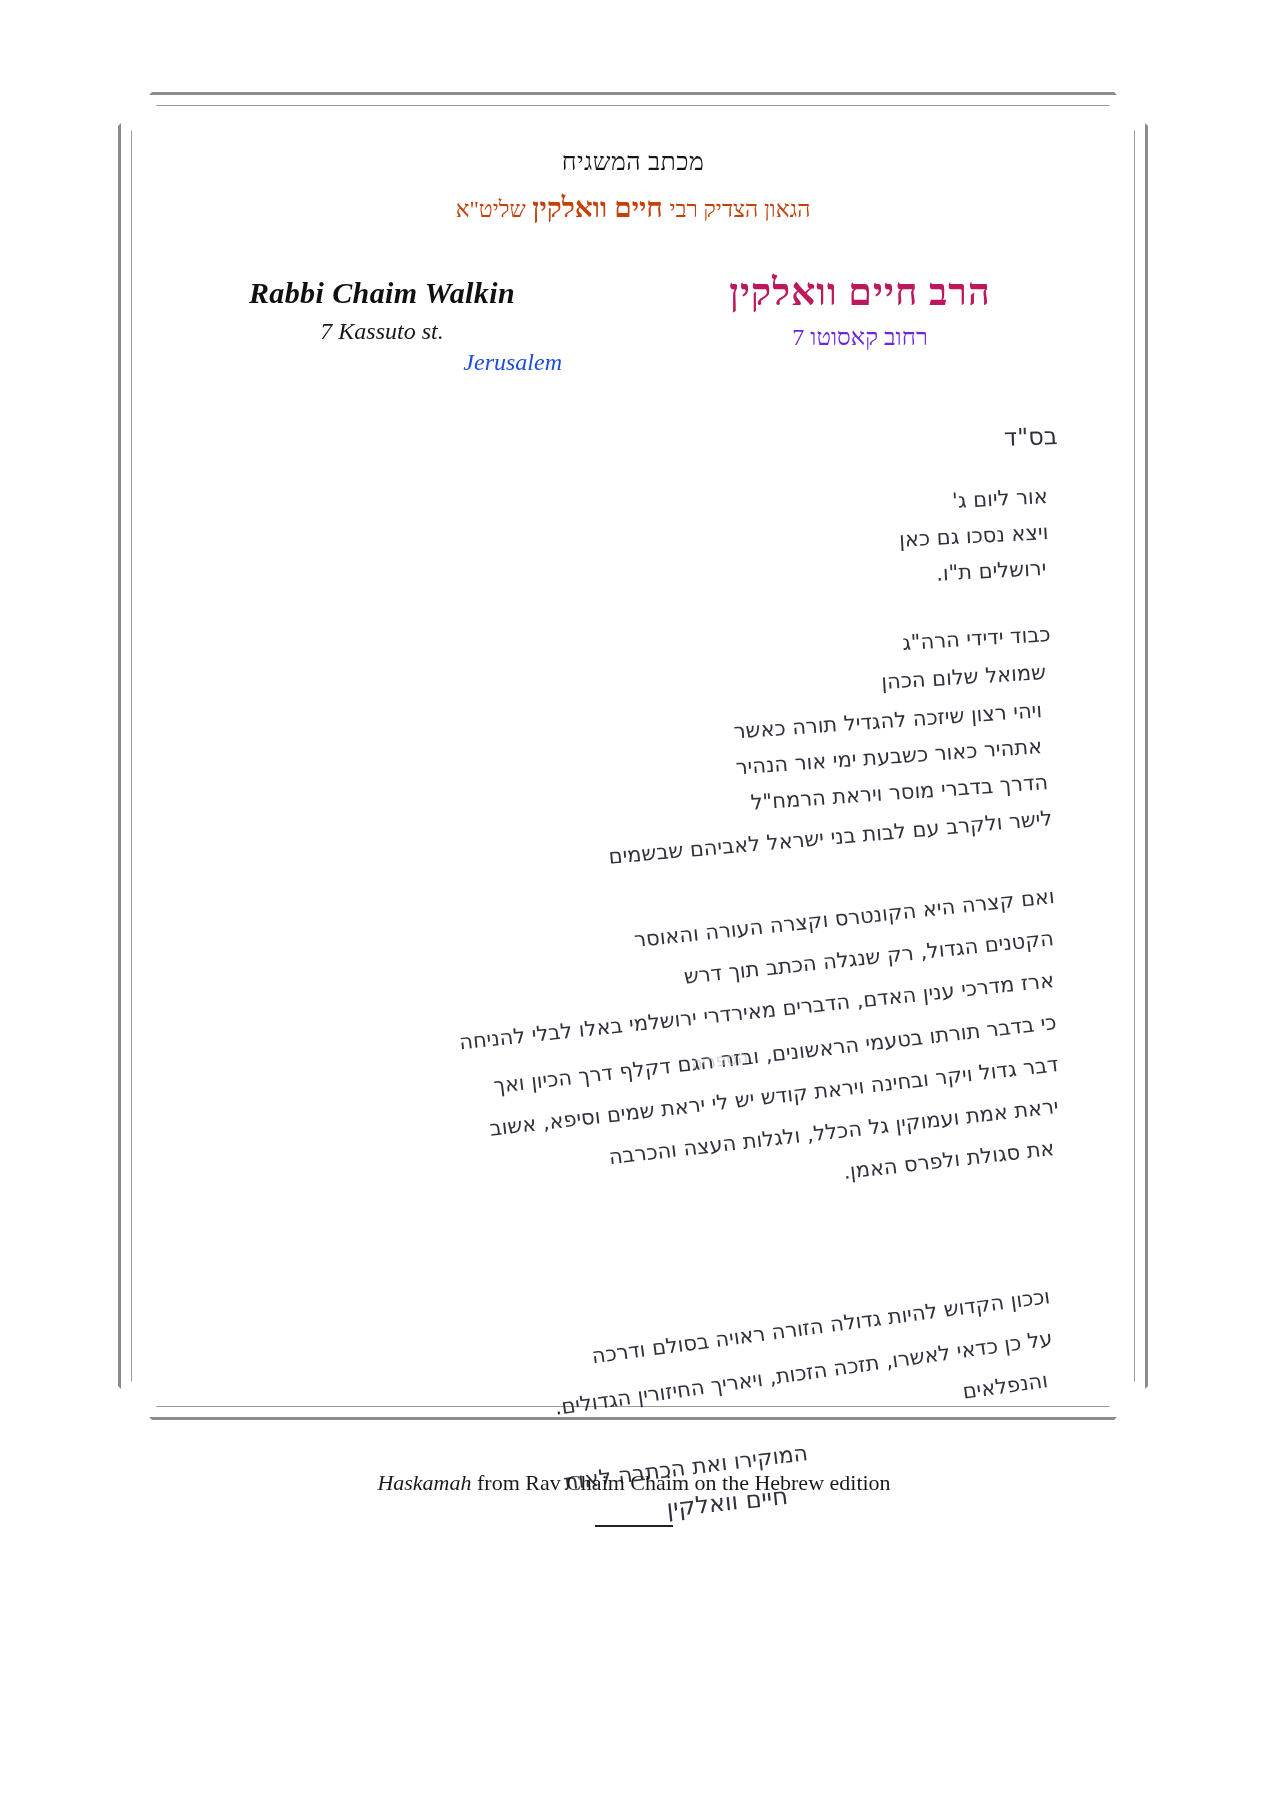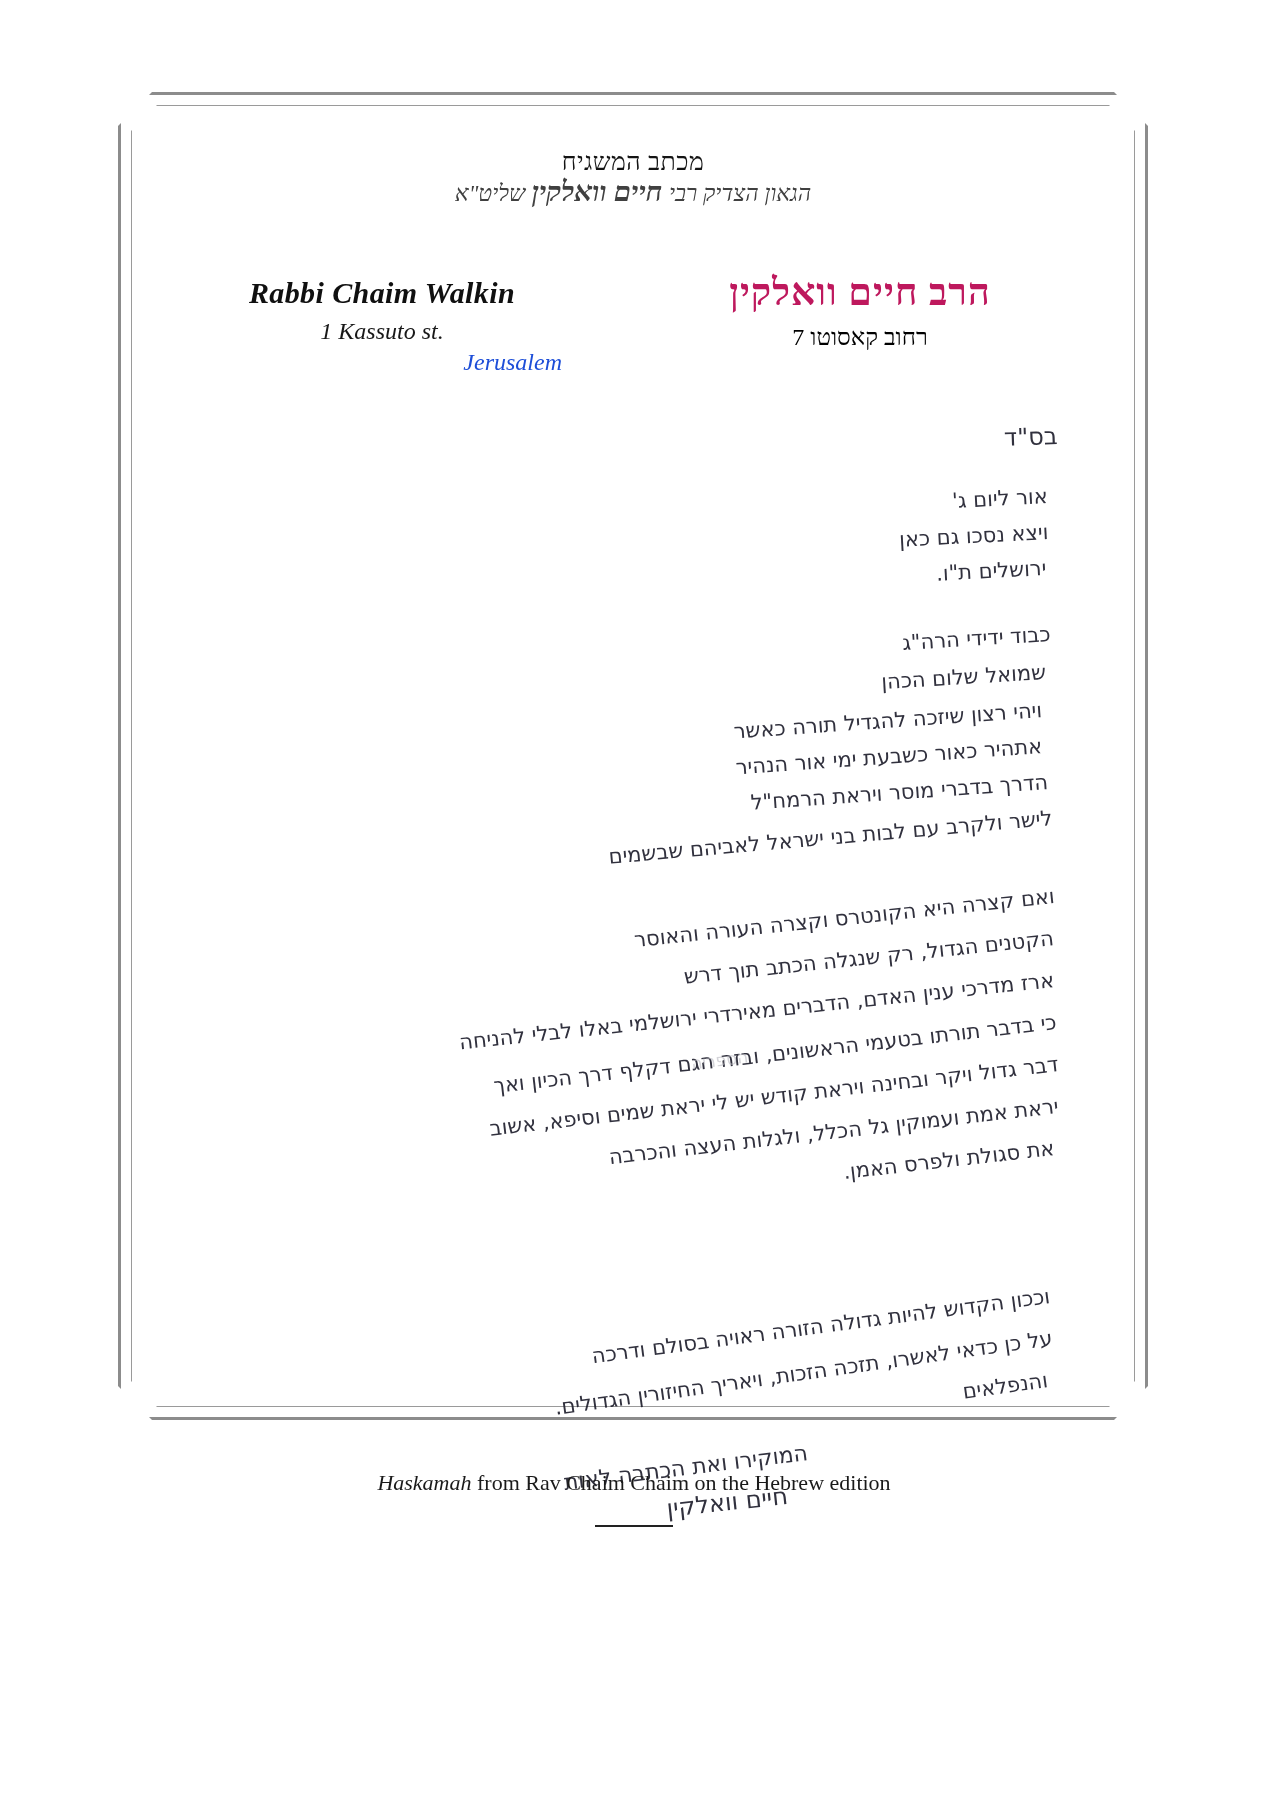--- a/index.html
+++ b/index.html
@@ -56,24 +56,23 @@
     top: 56px;
     text-align: center;
     direction: rtl;
   }
   .header .line1 {
     font-size: 25px;
     letter-spacing: 0.5px;
     color: #141414;
   }
   .header .line2 {
-    margin-top: 0;
+    margin-top: 16px;
     font-size: 26px;
-    color: #404040;
-    font-style: italic;
+    color: #c2410c;
   }
   .header .line2 .strong {
     font-weight: bold;
     font-size: 28px;
   }
   .header .line2 .small {
     font-size: 23px;
   }
 
   
@@ -94,21 +93,21 @@
   }
   .lh-he .name {
     font-size: 38px;
     font-weight: bold;
     letter-spacing: 1px;
     color: #be185d;
   }
   .lh-he .street {
     font-size: 24px;
     margin-top: 10px;
-    color: #000000;
+    color: #6d28d9;
   }
   .lh-he .city {
     font-size: 24px;
     margin-top: 8px;
     color: #181818;
   }
 
   .lh-en {
     position: absolute;
     left: 44px;
@@ -237,21 +236,21 @@
     </div>
   </div>
 
   <div class="letterhead">
     <div class="lh-he">
       <div class="name">הרב חיים וואלקין</div>
       <div class="street">רחוב קאסוטו 7</div>
     </div>
     <div class="lh-en">
       <div class="name">Rabbi Chaim Walkin</div>
-      <div class="street">1 Kassuto st.</div>
+      <div class="street">7 Kassuto st.</div>
       <div class="city">Jerusalem</div>
     </div>
   </div>
 
   <div class="handwriting">
     <div class="hw-line hw-bh">בס"ד</div>
 
     <div class="hw-line hw-addr1">אור ליום ג'</div>
     <div class="hw-line hw-addr2">ויצא נסכו גם כאן</div>
     <div class="hw-line hw-addr3">ירושלים ת"ו.</div>

